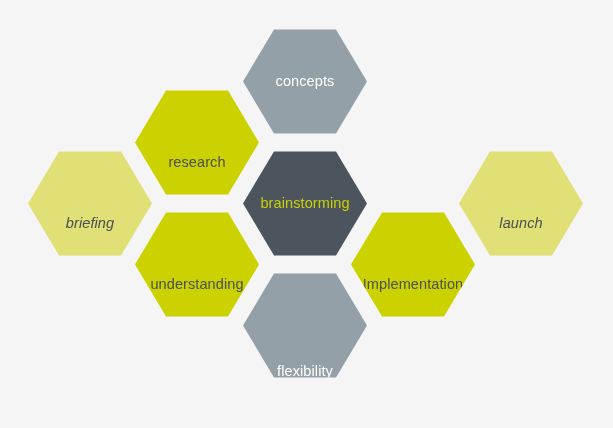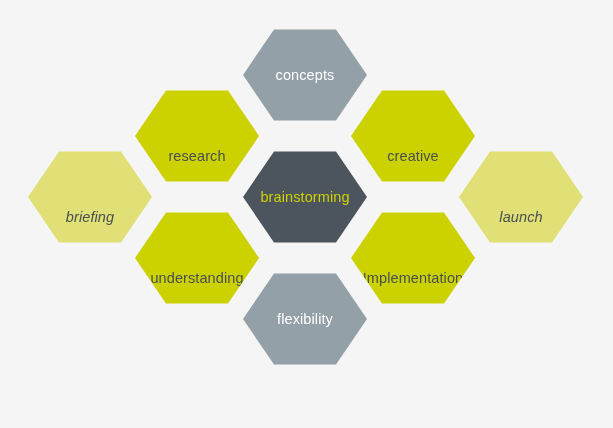--- a/index.html
+++ b/index.html
@@ -14,21 +14,21 @@
     overflow: hidden;
   }
   #stage {
     position: relative;
     width: 613px;
     height: 428px;
   }
   .hex {
     position: absolute;
     width: 124px;
-    height: 92px;
+    height: 105px;
     display: flex;
     align-items: center;
     justify-content: center;
     -webkit-clip-path: polygon(25% 0.5%, 75% 0.5%, 100% 50%, 75% 99.5%, 25% 99.5%, 0% 50%);
     clip-path: polygon(25% 0.5%, 75% 0.5%, 100% 50%, 75% 99.5%, 25% 99.5%, 0% 50%);
     box-sizing: border-box;
   }
   .hex-label {
     font-size: 14.5px;
     line-height: 1;
@@ -53,23 +53,20 @@
 <div id="stage">
 
   <div class="hex t-gray" style="left:243px; top:29px;">
     <span class="hex-label txt-white">concepts</span>
   </div>
 
   <div class="hex t-lime" style="left:135px; top:90px;">
     <span class="hex-label txt-dark">research</span>
   </div>
 
-  <div class="hex t-lime" style="left:351px; top:90px;">
-    <span class="hex-label txt-dark">creative</span>
-  </div>
 
   <div class="hex t-lime-pale" style="left:28px; top:151px;">
     <span class="hex-label txt-dark">briefing</span>
   </div>
 
   <div class="hex t-lime-pale" style="left:459px; top:151px;">
     <span class="hex-label txt-dark">launch</span>
   </div>
 
   <div class="hex t-dark" style="left:243px; top:151px;">
@@ -77,17 +74,17 @@
   </div>
 
   <div class="hex t-lime" style="left:351px; top:212px;">
     <span class="hex-label txt-dark">Implementation</span>
   </div>
 
   <div class="hex t-lime" style="left:135px; top:212px;">
     <span class="hex-label txt-dark">understanding</span>
   </div>
 
-  <div class="hex t-gray" style="left:243px; top:273px;">
+  <div class="hex t-gray" style="left:243px; top:273px;align-items:flex-end;">
     <span class="hex-label txt-white">flexibility</span>
   </div>
 
 </div>
 
 </body></html>

